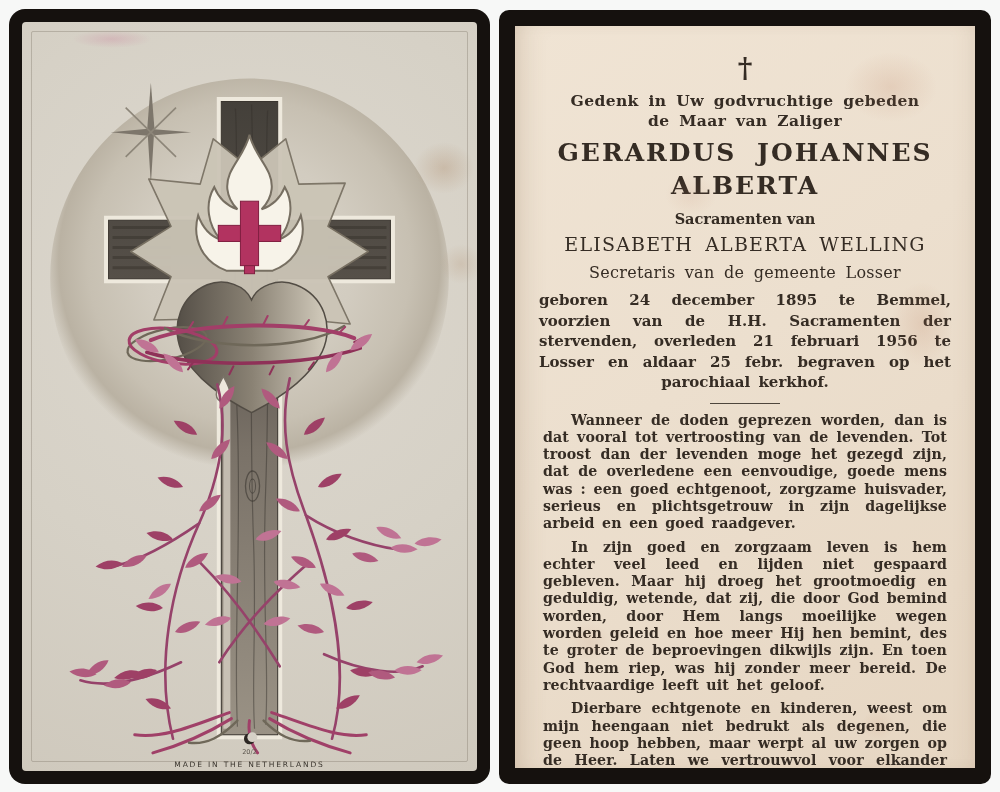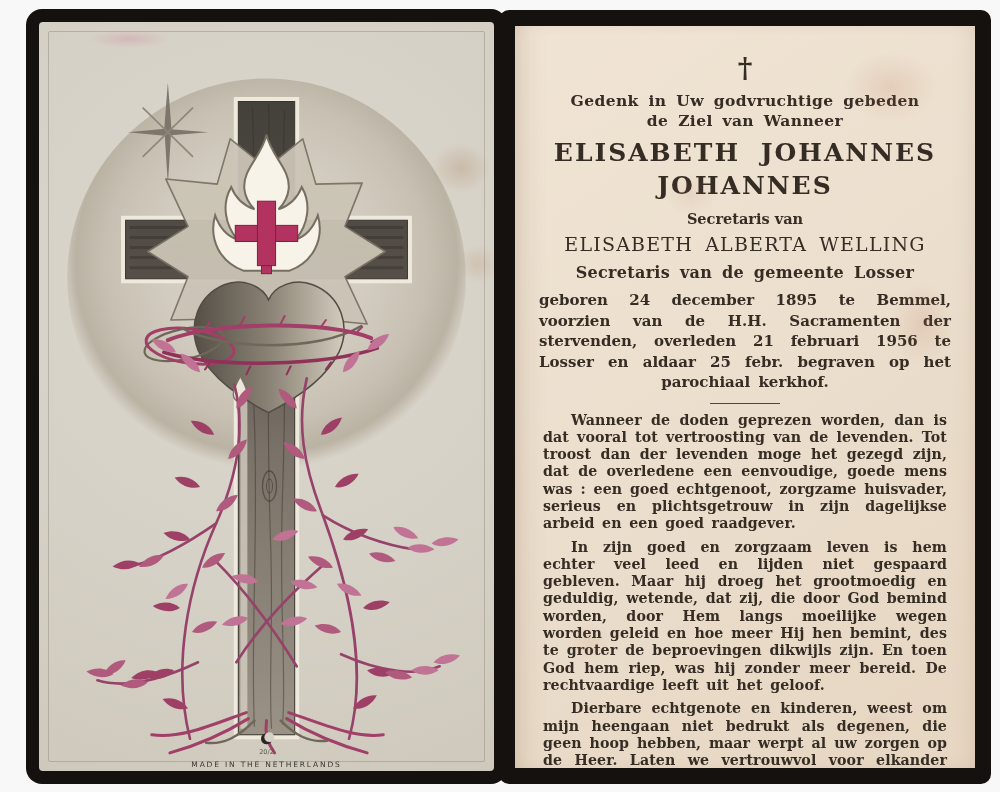--- a/index.html
+++ b/index.html
@@ -2,21 +2,21 @@
 <html><head>
 <meta charset="utf-8">
 <style>
   html,body{margin:0;padding:0;}
   body{
     width:1000px;height:792px;position:relative;overflow:hidden;
     background:#f7f8f7;
     font-family:"DejaVu Serif", serif;
   }
   .card{position:absolute;background:#15110e;}
-  .card-left{left:26px;top:9px;width:481px;height:775px;border-radius:16px;}
+  .card-left{left:9px;top:9px;width:481px;height:775px;border-radius:16px;}
   .card-left-inner{
     position:absolute;inset:13px;border-radius:4px;overflow:hidden;
     background:radial-gradient(circle at 50% 35%, #ddd8cf 0%, #d6d1c6 55%, #cfc9bd 100%);
   }
   .emboss-line{position:absolute;inset:9px;border:1px solid rgba(110,100,85,.30);border-radius:2px;pointer-events:none;}
   .card-right{left:499px;top:10px;width:492px;height:774px;border-radius:10px;}
   .card-right-inner{
     position:absolute;inset:16px;overflow:hidden;box-sizing:border-box;
     background:linear-gradient(145deg,#f0e4d4 0%, #ecdfce 45%, #e6d6c2 100%);
     box-shadow:inset 22px 0 30px -22px rgba(120,90,60,.30), inset -14px 0 24px -16px rgba(120,90,60,.18);
@@ -26,21 +26,21 @@
   .stain{position:absolute;border-radius:50%;pointer-events:none;}
   .st-r{background:radial-gradient(closest-side, rgba(183,120,88,.18), rgba(183,120,88,0));}
   .st-l{background:radial-gradient(closest-side, rgba(160,115,75,.25), rgba(160,115,75,0));}
   .st-p{background:radial-gradient(closest-side, rgba(200,120,150,.28), rgba(200,120,150,0));}
 
   .cross-symbol{font-size:28px;line-height:30px;margin-top:22px;font-weight:bold;}
   .intro{font-weight:bold;font-size:15.5px;line-height:19.5px;letter-spacing:.4px;word-spacing:4px;margin:7px 0 0;}
   .name{font-weight:bold;font-size:25px;line-height:31px;letter-spacing:2px;word-spacing:10px;margin:7px 0 0;}
   .relation{font-weight:bold;font-size:14.5px;margin:9px 0 0;}
   .spouse{font-weight:normal;font-size:19px;letter-spacing:1.2px;word-spacing:5px;margin:6px 0 0;}
-  .occupation{font-weight:bold;font-size:16px;letter-spacing:.3px;word-spacing:4px;margin:8px 0 0;}
+  .occupation{font-weight:normal;font-size:16px;letter-spacing:.3px;word-spacing:4px;margin:8px 0 0;}
   .vitals{font-weight:bold;font-size:15px;line-height:20.5px;word-spacing:3px;
     text-align:justify;text-align-last:center;margin:8px 0 0;}
   .divider-short{width:70px;border:0;border-top:1.6px solid #4e463c;margin:10px auto 8px;}
   .body-par{font-weight:bold;font-size:14.2px;line-height:17.3px;word-spacing:2.5px;letter-spacing:.1px;
     text-align:justify;text-indent:28px;margin:0 4px 6px;}
 </style>
 </head>
 <body>
 
 <div class="card card-left">
@@ -229,26 +229,26 @@
     <div class="emboss-line"></div>
   </div>
 </div>
 
 <div class="card card-right">
   <div class="card-right-inner">
 
     <div class="cross-symbol">†</div>
 
     <div class="intro">Gedenk in Uw godvruchtige gebeden</div>
-    <div class="intro" style="margin-top:0;">de Ziel van Wanneer</div>
-
-    <div class="name">ELISABETH JOHANNES</div>
-    <div class="name" style="margin-top:2px;">JOHANNES</div>
-
-    <div class="relation">Secretaris van</div>
+    <div class="intro" style="margin-top:0;">de Maar van Zaliger</div>
+
+    <div class="name">GERARDUS JOHANNES</div>
+    <div class="name" style="margin-top:2px;">ALBERTA</div>
+
+    <div class="relation">Sacramenten van</div>
     <div class="spouse">ELISABETH ALBERTA WELLING</div>
     <div class="occupation">Secretaris van de gemeente Losser</div>
 
     <p class="vitals">geboren 24 december 1895 te Bemmel, voorzien van de H.H. Sacramenten der stervenden, overleden 21 februari 1956 te Losser en aldaar 25 febr. begraven op het parochiaal kerkhof.</p>
 
     <hr class="divider-short">
 
     <p class="body-par">Wanneer de doden geprezen worden, dan is dat vooral tot vertroosting van de levenden. Tot troost dan der levenden moge het gezegd zijn, dat de overledene een eenvoudige, goede mens was : een goed echtgenoot, zorgzame huisvader, serieus en plichtsgetrouw in zijn dagelijkse arbeid en een goed raadgever.</p>
     <p class="body-par">In zijn goed en zorgzaam leven is hem echter veel leed en lijden niet gespaard gebleven. Maar hij droeg het grootmoedig en geduldig, wetende, dat zij, die door God bemind worden, door Hem langs moeilijke wegen worden geleid en hoe meer Hij hen bemint, des te groter de beproevingen dikwijls zijn. En toen God hem riep, was hij zonder meer bereid. De rechtvaardige leeft uit het geloof.</p>
     <p class="body-par">Dierbare echtgenote en kinderen, weest om mijn heengaan niet bedrukt als degenen, die geen hoop hebben, maar werpt al uw zorgen op de Heer. Laten we vertrouwvol voor elkander blijven bidden. En moge de Heer zijn op al uwe wegen en Zijn engelen U vergezellen.</p>

